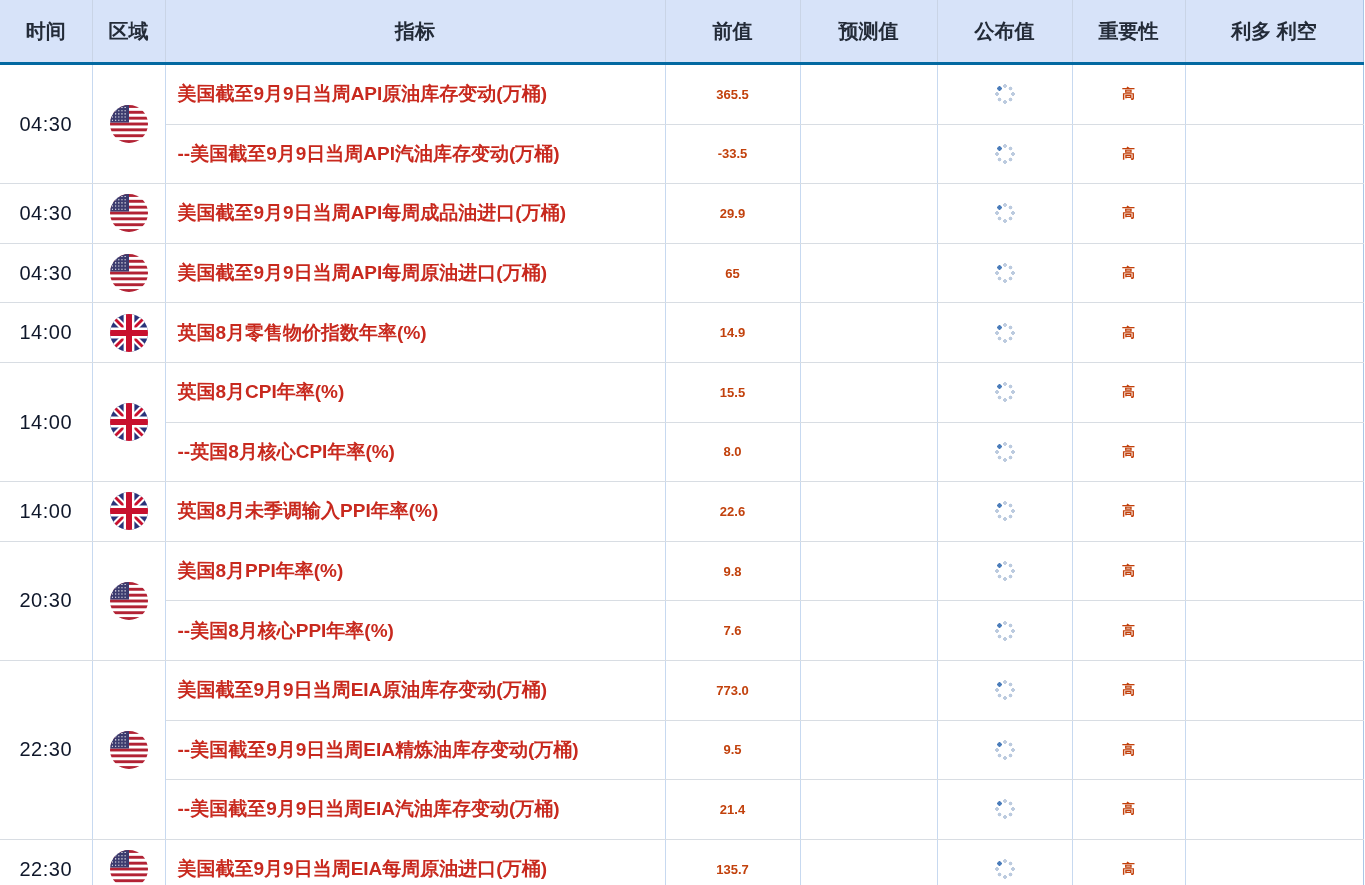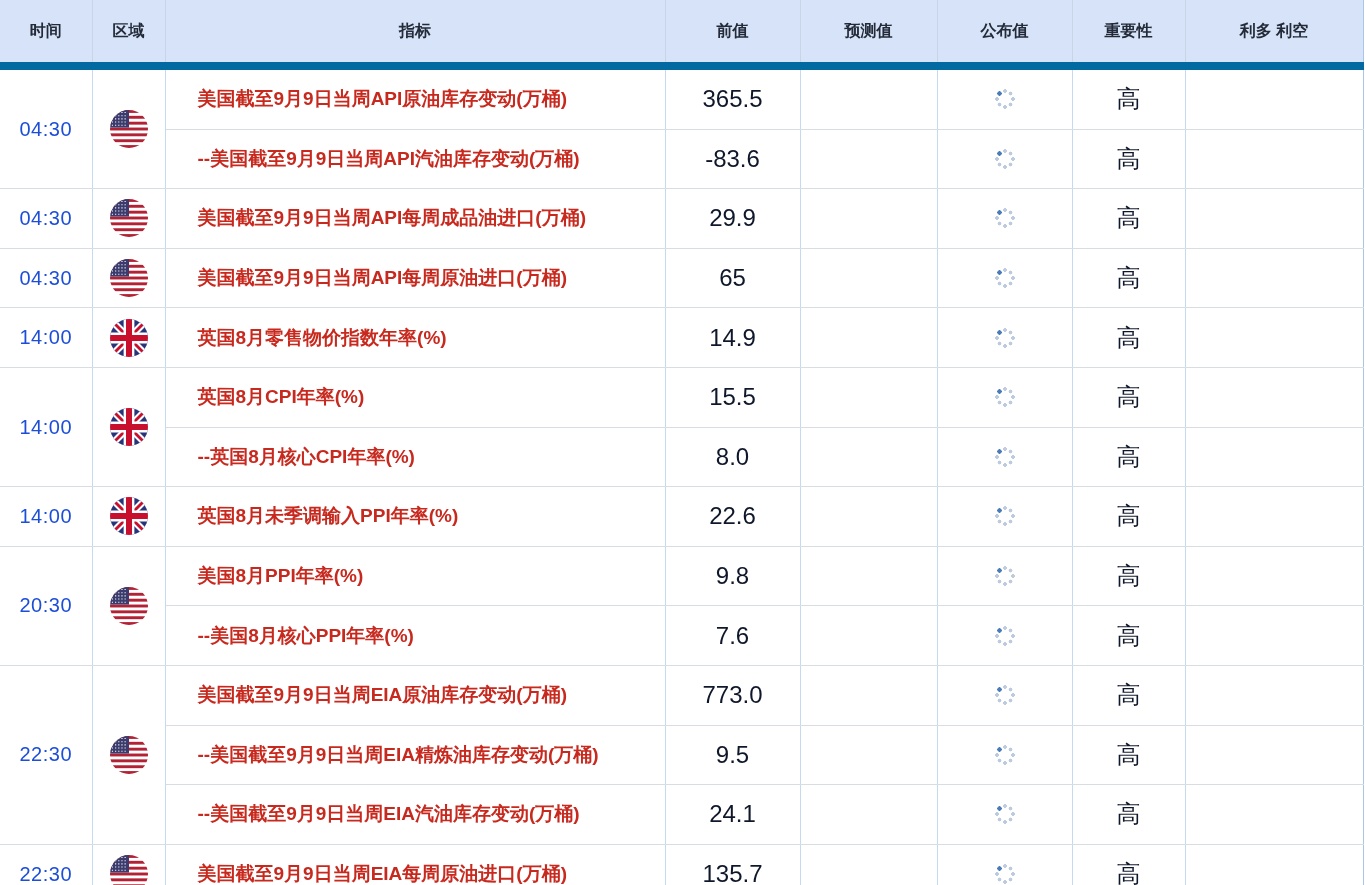--- a/index.html
+++ b/index.html
@@ -10,58 +10,58 @@
   }
   table.cal{
     border-collapse:collapse;
     table-layout:fixed;
     width:1363px;
   }
   
   thead th{
     background:#d7e3f9;
     color:#232b38;
-    font-size:16px;
+    font-size:20px;
     font-weight:bold;
     height:62px;
-    border-bottom:8px solid #0369a1;
+    border-bottom:3px solid #0369a1;
     border-right:1px solid #c9d4e6;
     text-align:center;
     padding:0;
   }
   thead th:last-child{border-right:1px solid #aac6e6;margin-left:8px;}
   
   tbody td{
     background:#fff;
     border-right:1px solid #c7d9f0;
     border-bottom:1px solid #d8dde3;
     height:58.6px;
     padding:0;
     vertical-align:middle;
   }
   tbody td:last-child{border-right:1px solid #aac6e6;}
   td.c-time{
     text-align:center;
     font-size:20px;
-    color:#1d4ed8;
+    color:#0f172a;
     letter-spacing:0.5px;
   }
   td.c-flag{text-align:center;}
   td.c-ind{
     text-align:left;
-    padding-left:32px;
+    padding-left:12px;
     font-size:19px;
     font-weight:bold;
     color:#c8291e;
   }
   td.c-val,td.c-imp{
     text-align:center;
-    font-size:24px;
-    font-weight:normal;
-    color:#0f172a;
+    font-size:13px;
+    font-weight:bold;
+    color:#c2410c;
   }
   td.c-pub,td.c-bb{text-align:center;}
   
   .flag{
     width:38px;height:38px;
     border-radius:50%;
     overflow:hidden;
     display:inline-block;
     vertical-align:middle;
   }
@@ -140,21 +140,21 @@
           </svg></td>
       <td class="c-ind">美国截至9月9日当周API原油库存变动(万桶)</td>
       <td class="c-val">365.5</td>
       <td class="c-val"></td>
       <td class="c-pub"><span class="spinner"></span></td>
       <td class="c-imp">高</td>
       <td class="c-bb"></td>
     </tr>
     <tr>
       <td class="c-ind">--美国截至9月9日当周API汽油库存变动(万桶)</td>
-      <td class="c-val">-83.6</td>
+      <td class="c-val">-33.5</td>
       <td class="c-val"></td>
       <td class="c-pub"><span class="spinner"></span></td>
       <td class="c-imp">高</td>
       <td class="c-bb"></td>
     </tr>
 
     <tr>
       <td class="c-time">04:30</td>
       <td class="c-flag"><svg class="flag">
             <use href="#f-us"></use>
@@ -263,21 +263,21 @@
     <tr>
       <td class="c-ind">--美国截至9月9日当周EIA精炼油库存变动(万桶)</td>
       <td class="c-val">9.5</td>
       <td class="c-val"></td>
       <td class="c-pub"><span class="spinner"></span></td>
       <td class="c-imp">高</td>
       <td class="c-bb"></td>
     </tr>
     <tr>
       <td class="c-ind">--美国截至9月9日当周EIA汽油库存变动(万桶)</td>
-      <td class="c-val">24.1</td>
+      <td class="c-val">21.4</td>
       <td class="c-val"></td>
       <td class="c-pub"><span class="spinner"></span></td>
       <td class="c-imp">高</td>
       <td class="c-bb"></td>
     </tr>
 
     <tr>
       <td class="c-time">22:30</td>
       <td class="c-flag"><svg class="flag">
             <use href="#f-us"></use>

